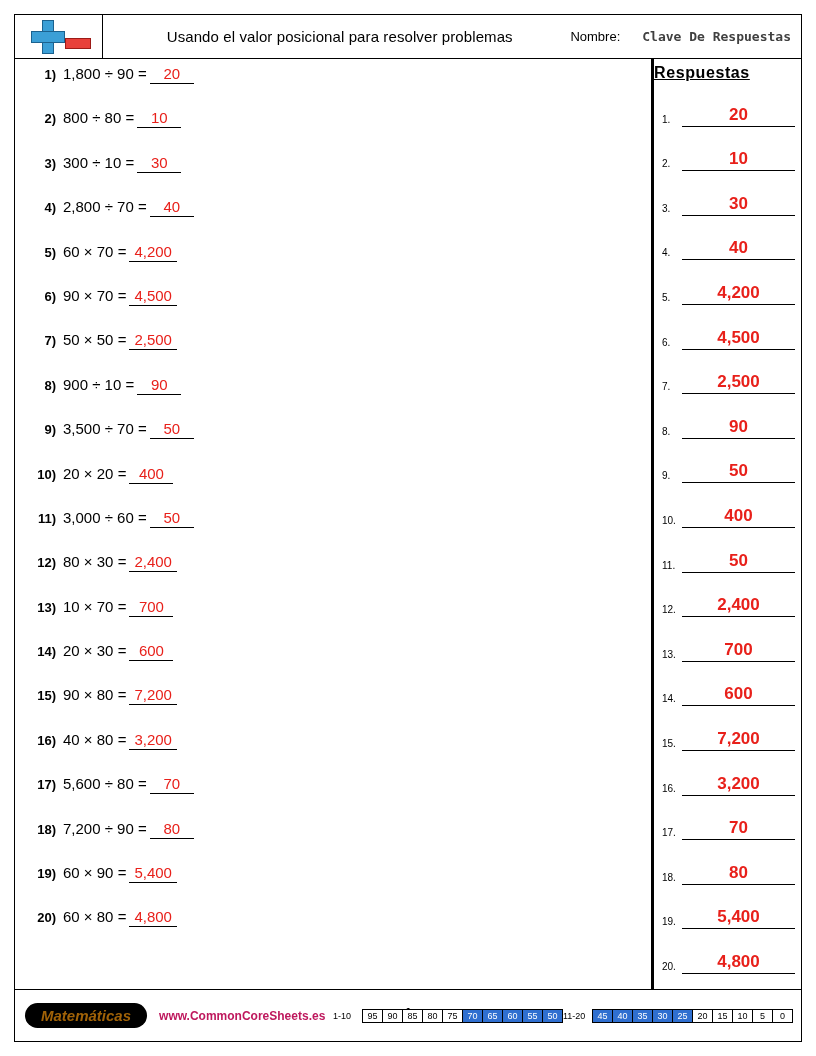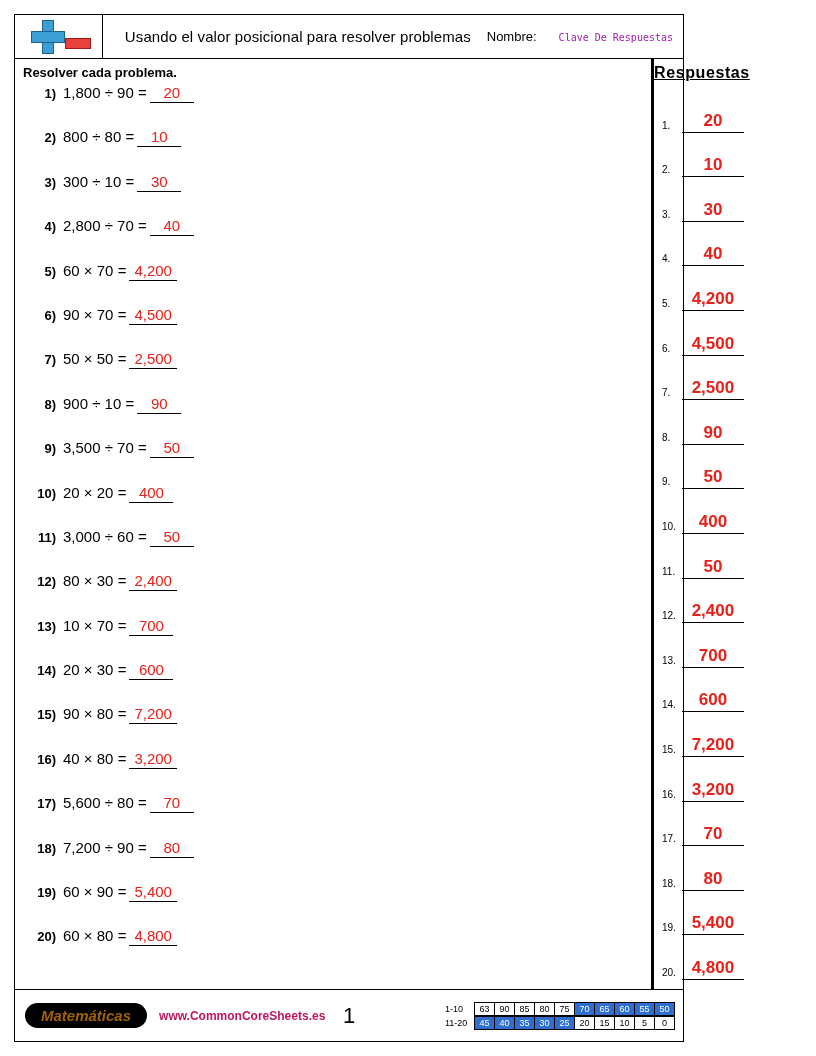--- a/index.html
+++ b/index.html
@@ -10,21 +10,21 @@
     font-family: "Liberation Sans", sans-serif;
     background: #ffffff;
     color: #000000;
     position: relative;
     overflow: hidden;
   }
   .page {
     position: absolute;
     left: 14px;
     top: 14px;
-    width: 670px;
+    width: 788px;
     height: 1028px;
     border: 1px solid #000;
     background: #fff;
   }
 
   
   .header {
     position: relative;
     height: 44px;
     border-bottom: 1px solid #000;
@@ -78,23 +78,23 @@
   .header-name {
     display: flex;
     align-items: baseline;
     gap: 22px;
     padding-right: 10px;
     white-space: nowrap;
   }
   .header-name .lbl { font-size: 13px; }
   .header-name .val {
     font-family: "DejaVu Sans Mono", monospace;
-    font-size: 10px;
-    font-weight: normal;
-    color: #a21caf;
+    font-size: 13px;
+    font-weight: bold;
+    color: #404040;
   }
 
   
   .body-area {
     position: relative;
     height: 930px;
     display: flex;
   }
   .left-col {
     width: 636px;
@@ -148,26 +148,25 @@
     border-bottom: 1px solid #000;
     color: #e8201a;
     text-align: center;
     padding: 0 5px 1px 5px;
     margin-left: 3px;
     font-size: 15px;
   }
 
   
   .ans-title {
-    text-align: right;
+    text-align: left;
     font-size: 16px;
     font-weight: bold;
     text-decoration: underline;
     letter-spacing: 0.6px;
-    margin-bottom: 6px;
   }
   .ans-list {
     margin: 0;
     padding: 0;
     list-style: none;
   }
   .ans-row {
     display: flex;
     align-items: flex-end;
     height: 44.6px;
@@ -216,21 +215,20 @@
   .pagenum {
     position: absolute;
     left: 0; right: 0;
     text-align: center;
     font-size: 22px;
   }
   .scale {
     margin-left: auto;
     margin-right: 8px;
     display: flex;
-    flex-direction: column;
     font-size: 9px;
     position: relative;
     z-index: 2;
   }
   .scale-row { display: flex; }
   .scale-lbl {
     width: 30px;
     text-align: left;
     padding-right: 2px;
     font-size: 9px;
@@ -264,21 +262,20 @@
     <div class="header-title">Usando el valor posicional para resolver problemas</div>
     <div class="header-name">
       <span class="lbl">Nombre:</span>
       <span class="val">Clave De Respuestas</span>
     </div>
   </div>
 
   <div class="body-area">
 
     <div class="left-col">
-      <div class="instructions">Resolver cada problema.</div>
       <ul class="problems" id="problems-list">
           <li class="problem">
             <span class="p-num">1)</span>
             <span class="p-text">1,800 ÷ 90 =</span>
             <span class="p-ans">20</span>
           </li>
           <li class="problem">
             <span class="p-num">2)</span>
             <span class="p-text">800 ÷ 80 =</span>
             <span class="p-ans">10</span>
@@ -467,21 +464,21 @@
   </div>
 
   <div class="footer">
     <div class="brand">Matemáticas</div>
     <div class="site">www.CommonCoreSheets.es</div>
     <div class="pagenum">1</div>
     <div class="scale">
       <div class="scale-row">
         <div class="scale-lbl">1-10</div>
         <div id="scale-row-1" style="display:flex">
-            <div class="scale-cell">63</div>
+            <div class="scale-cell">95</div>
             <div class="scale-cell">90</div>
             <div class="scale-cell">85</div>
             <div class="scale-cell">80</div>
             <div class="scale-cell">75</div>
             <div class="scale-cell hl">70</div>
             <div class="scale-cell hl">65</div>
             <div class="scale-cell hl">60</div>
             <div class="scale-cell hl">55</div>
             <div class="scale-cell hl">50</div>
           </div>

